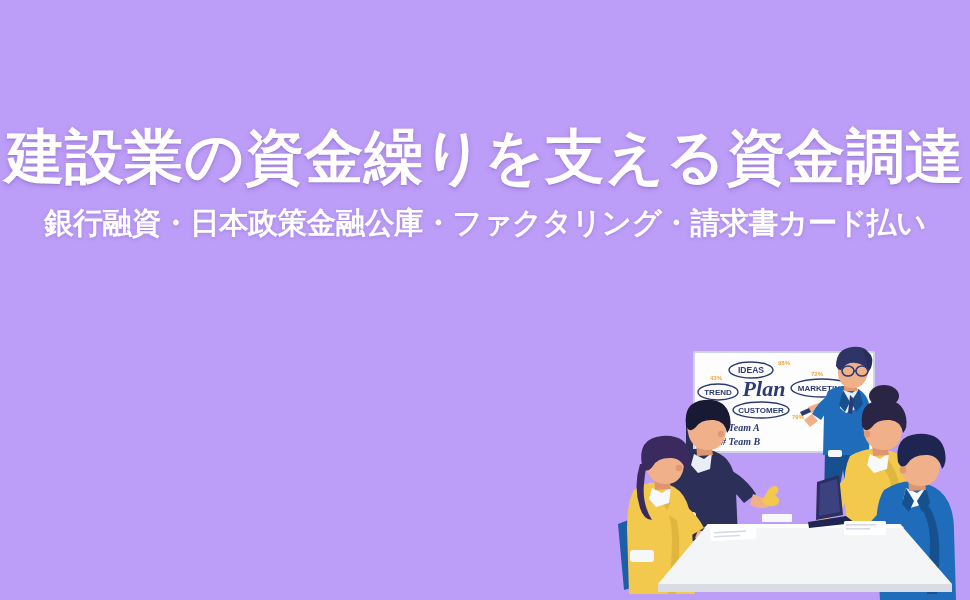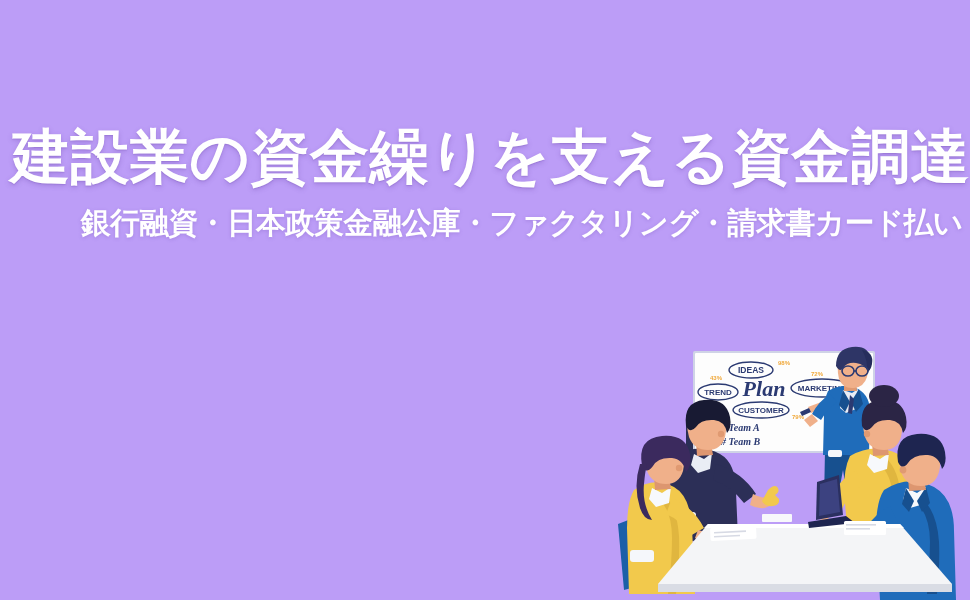--- a/index.html
+++ b/index.html
@@ -22,21 +22,21 @@
     background: #bc9df7;
     overflow: hidden;
   }
 
   
   #text-block {
     position: absolute;
     left: 0;
     top: 122px;
     width: 970px;
-    text-align: right;
+    text-align: center;
     z-index: 40;
   }
 
   #main-title {
     font-size: 59px;
     line-height: 70px;
     font-weight: 700;
     color: #ffffff;
     letter-spacing: 0.5px;
     text-shadow: 0 2px 5px rgba(105,70,170,0.30), 0 1px 1px rgba(105,70,170,0.22);

